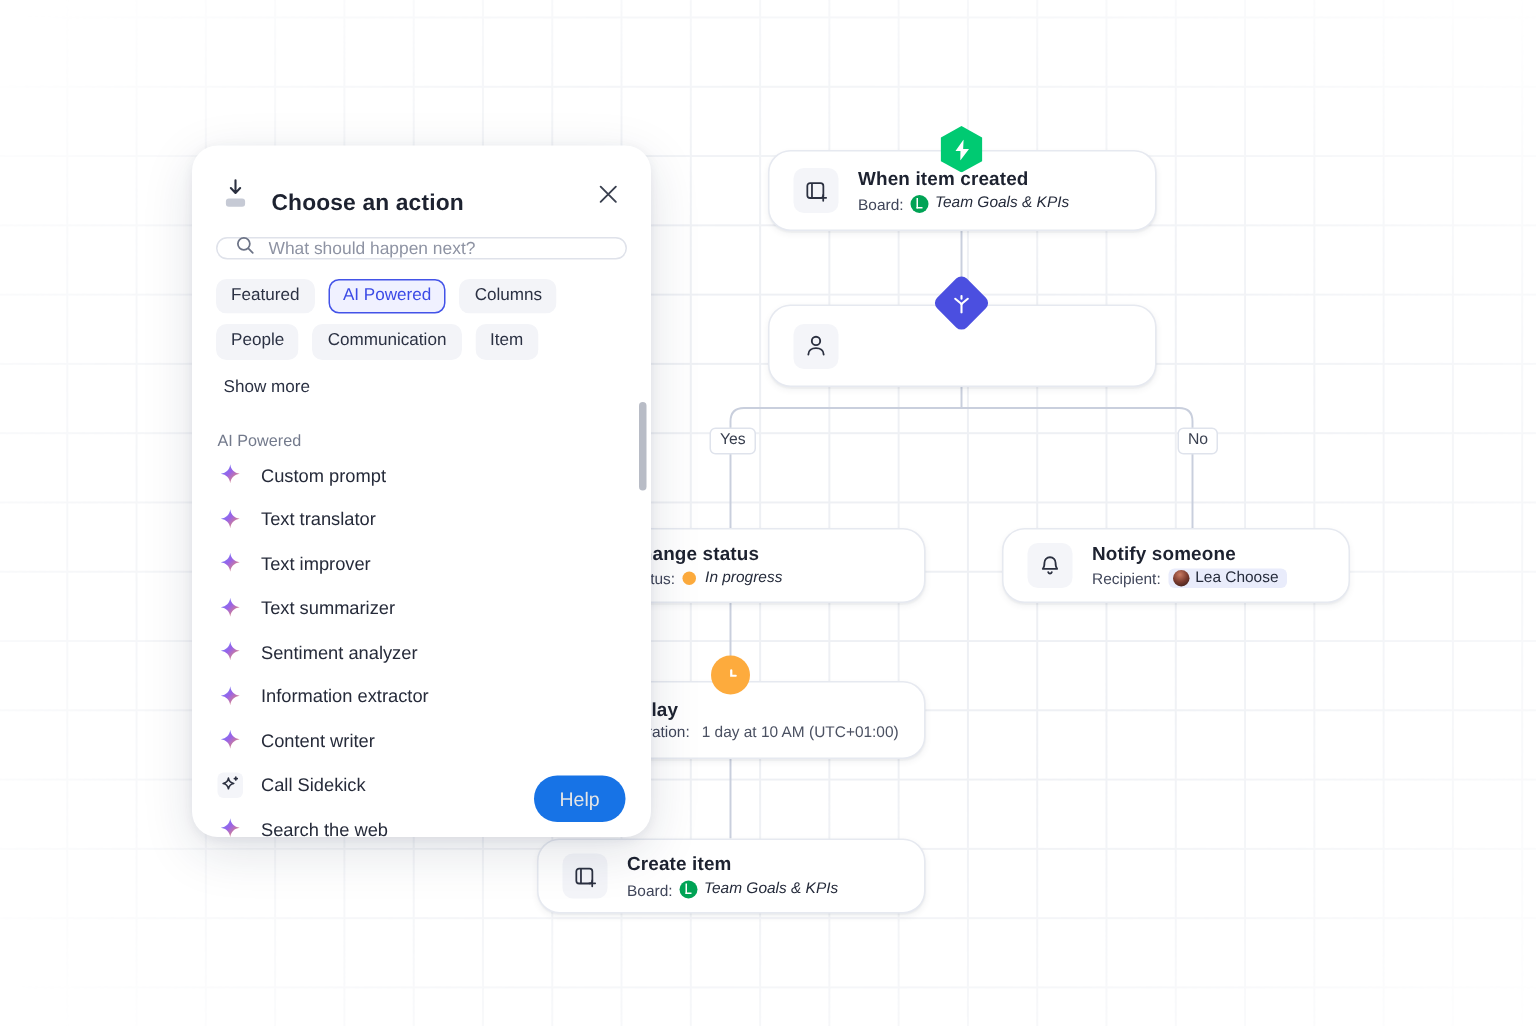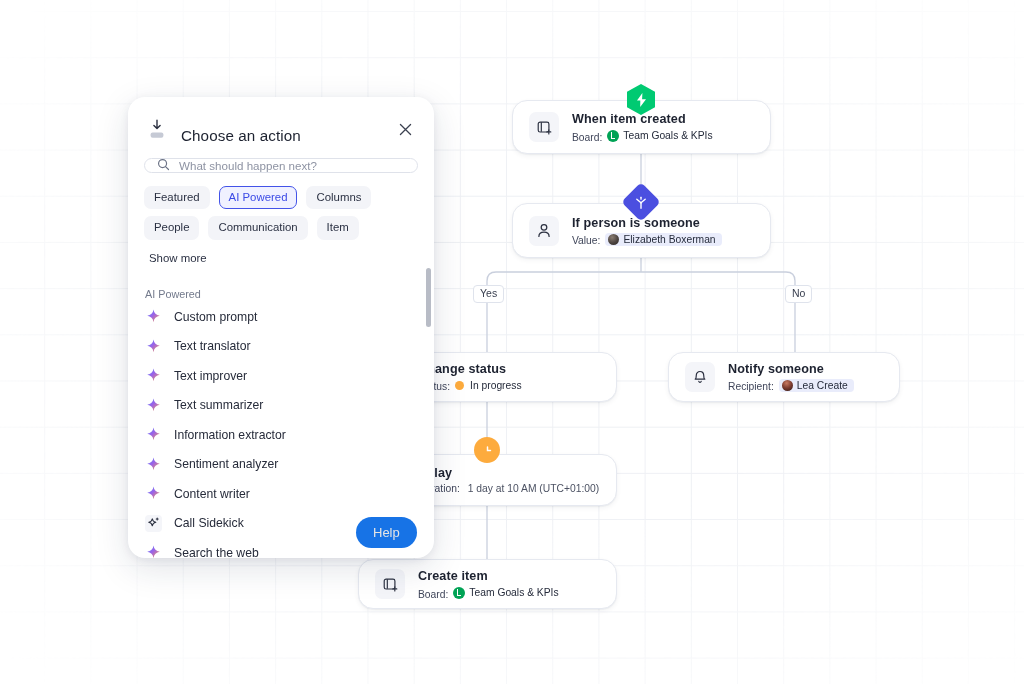--- a/index.html
+++ b/index.html
@@ -80,21 +80,21 @@
   .sub-label { color: #40465a; }
   .chip {
     display: inline-flex; align-items: center; gap: 4px;
     padding: 1px 6px 1px 3px;
     border-radius: 4px;
     font-size: 10.3px;
     color: #252b3b;
     white-space: nowrap;
   }
   .chip.person { background: #e9ecfb; }
-  .chip.plain { background: transparent; padding-left: 0; }
+  .chip.plain { background: transparent; padding-left: 0; font-style: italic; }
   .avatar {
     width: 11px; height: 11px; border-radius: 50%;
     display: inline-block; flex: 0 0 11px;
   }
   .avatar.eb { background: radial-gradient(circle at 38% 30%, #8a7d72 0%, #4c4440 55%, #2c2724 100%); }
   .avatar.ls { background: radial-gradient(circle at 42% 28%, #c97a62 0%, #7a3a2e 50%, #2a1714 100%); }
   .board-dot {
     width: 12px; height: 12px; border-radius: 50%;
     background: #00a355;
     display: inline-flex; align-items: center; justify-content: center;
@@ -148,21 +148,21 @@
   }
   .panel-head {
     display: flex; align-items: center;
     padding: 18px 18px 0 17px;
     gap: 12px;
   }
   .panel-head-icon { width: 24px; height: 26px; flex: 0 0 24px; }
   .panel-title {
     flex: 1;
     font-size: 15.2px;
-    font-weight: 400;
+    font-weight: 700;
     color: #1d2230;
     letter-spacing: 0.1px;
     margin-top: 12px;
   }
   .close-btn {
     width: 22px; height: 22px;
     display: flex; align-items: center; justify-content: center;
     cursor: pointer;
   }
   .search-wrap {
@@ -311,30 +311,20 @@
       </svg>
     </div>
   </div>
   <div class="node" style="left:512px; top:203px; width:259px; height:55px;">
     <div class="node-icon">
       <svg width="14" height="15" viewBox="0 0 14 15" fill="none" stroke="#2b3040" stroke-width="1.25">
         <circle cx="7" cy="4.3" r="2.8"></circle>
         <path d="M1.9 13.4c0-2.8 2.3-4.3 5.1-4.3s5.1 1.5 5.1 4.3" stroke-linecap="round"></path>
       </svg>
     </div>
-    <div class="node-text">
-      <div class="node-title">If person is someone</div>
-      <div class="node-sub">
-        <span class="sub-label">Value:</span>
-        <span class="chip person">
-          <span class="avatar eb"></span>
-          <span>Elizabeth Boxerman</span>
-        </span>
-      </div>
-    </div>
   </div>
 
   <div class="node" style="left:358px; top:352px; width:259px; height:50px;">
     <div class="node-icon">
       <svg width="14" height="14" viewBox="0 0 14 14" fill="none" stroke="#2b3040" stroke-width="1.2">
         <rect x="1.2" y="1.6" width="11.6" height="10.8" rx="1.6"></rect>
         <path d="M1.2 5.2h11.6M1.2 8.8h11.6"></path>
       </svg>
     </div>
     <div class="node-text">
@@ -355,21 +345,21 @@
         <path d="M7 1.5c-2.2 0-3.7 1.6-3.7 3.7 0 3-1.1 4-1.1 4h9.6s-1.1-1-1.1-4C10.7 3.1 9.2 1.5 7 1.5z"></path>
         <path d="M5.8 11.4c.2.6.7 1 1.2 1s1-.4 1.2-1" stroke-linecap="round"></path>
       </svg>
     </div>
     <div class="node-text">
       <div class="node-title">Notify someone</div>
       <div class="node-sub">
         <span class="sub-label">Recipient:</span>
         <span class="chip person">
           <span class="avatar ls"></span>
-          <span>Lea Create</span>
+          <span>Lea Choose</span>
         </span>
       </div>
     </div>
   </div>
 
   <div class="badge" style="left:474px; top:437px;">
     <div class="circ-badge">
       <svg width="13" height="13" viewBox="0 0 14 14" fill="none" stroke="#fff" stroke-width="1.6" stroke-linecap="round">
         <path d="M7 3.2V7h3.2"></path>
       </svg>
@@ -489,29 +479,29 @@
             </svg>
         </span>
         <span class="li-label">Text summarizer</span>
       </div>
       <div class="list-item">
         <span class="li-icon">
           <svg width="15" height="15" viewBox="0 0 16 16">
               <path d="M8 0.6c.5 3.8 2.9 6.2 6.7 6.7-3.8.5-6.2 2.9-6.7 6.7-.5-3.8-2.9-6.2-6.7-6.7C5.1 6.8 7.5 4.4 8 .6z" fill="url(#g1)"></path>
             </svg>
         </span>
+        <span class="li-label">Sentiment analyzer</span>
+      </div>
+      <div class="list-item">
+        <span class="li-icon">
+          <svg width="15" height="15" viewBox="0 0 16 16">
+              <path d="M8 0.6c.5 3.8 2.9 6.2 6.7 6.7-3.8.5-6.2 2.9-6.7 6.7-.5-3.8-2.9-6.2-6.7-6.7C5.1 6.8 7.5 4.4 8 .6z" fill="url(#g1)"></path>
+            </svg>
+        </span>
         <span class="li-label">Information extractor</span>
-      </div>
-      <div class="list-item">
-        <span class="li-icon">
-          <svg width="15" height="15" viewBox="0 0 16 16">
-              <path d="M8 0.6c.5 3.8 2.9 6.2 6.7 6.7-3.8.5-6.2 2.9-6.7 6.7-.5-3.8-2.9-6.2-6.7-6.7C5.1 6.8 7.5 4.4 8 .6z" fill="url(#g1)"></path>
-            </svg>
-        </span>
-        <span class="li-label">Sentiment analyzer</span>
       </div>
       <div class="list-item">
         <span class="li-icon">
           <svg width="15" height="15" viewBox="0 0 16 16">
               <path d="M8 0.6c.5 3.8 2.9 6.2 6.7 6.7-3.8.5-6.2 2.9-6.7 6.7-.5-3.8-2.9-6.2-6.7-6.7C5.1 6.8 7.5 4.4 8 .6z" fill="url(#g1)"></path>
             </svg>
         </span>
         <span class="li-label">Content writer</span>
       </div>
       <div class="list-item">

